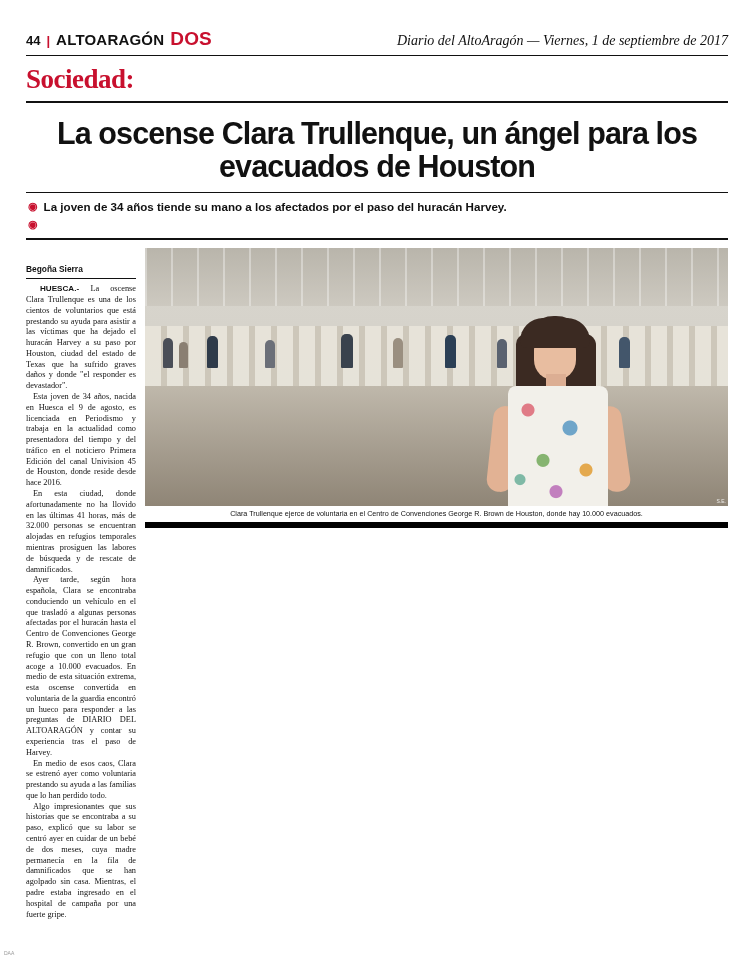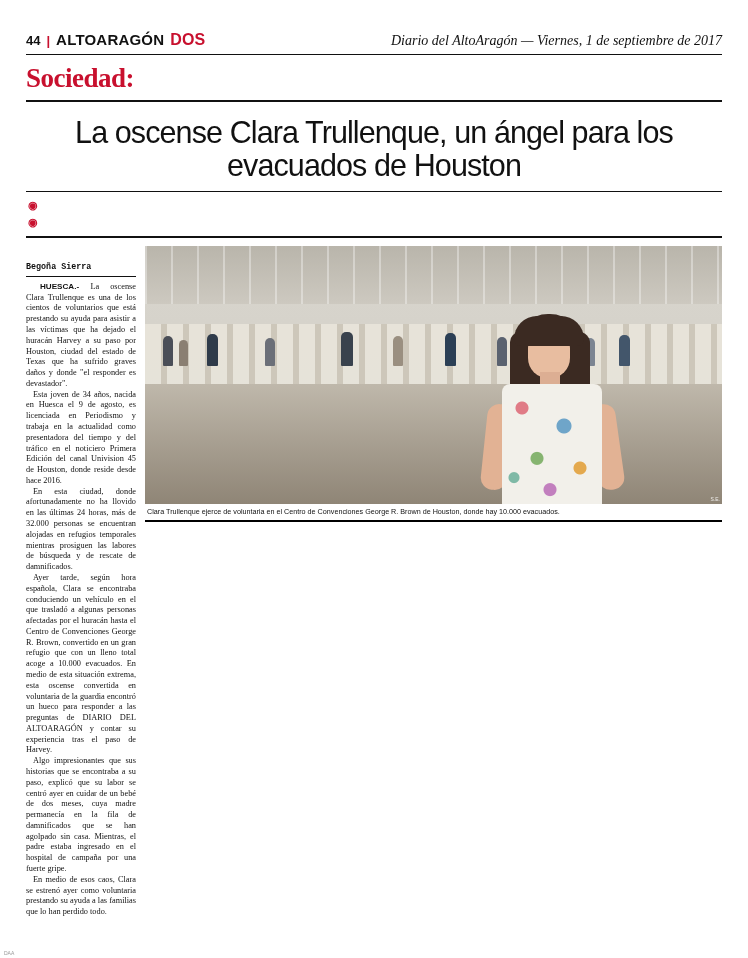--- a/index.html
+++ b/index.html
@@ -5,21 +5,21 @@
   * { box-sizing: border-box; margin: 0; padding: 0; }
   body {
     width: 748px; height: 958px;
     background: #ffffff;
     font-family: "Liberation Serif", serif;
     overflow: hidden;
     position: relative;
   }
   .page {
     width: 748px; height: 958px;
-    padding: 18px 26px 10px 26px;
+    padding: 18px 20px 10px 26px;
     position: relative;
   }
 
   
   .masthead {
     display: flex; align-items: baseline; justify-content: space-between;
     padding-bottom: 5px;
   }
   .mh-left { display: flex; align-items: baseline; gap: 6px; }
   .mh-page {
@@ -27,21 +27,21 @@
     font-weight: bold; font-size: 13px; color: #111;
   }
   .mh-bar { color: #c8102e; font-weight: bold; font-size: 13px;
     font-family: "Liberation Sans", sans-serif; }
   .mh-brand {
     font-family: Liberation Sans, sans-serif;
     font-weight: bold; font-size: 15px; color: #111; letter-spacing: .2px; margin-top: 13px;
   }
   .mh-dos {
     font-family: "Liberation Sans", sans-serif;
-    font-weight: bold; font-size: 16px; color: #c8102e; letter-spacing: .2px;
+    font-weight: bold; font-size: 19px; color: #c8102e; letter-spacing: .2px;
   }
   .mh-right {
     font-family: "Liberation Serif", serif;
     font-size: 14px; color: #111; font-style: italic;
   }
   .rule-thin { height: 1px; background: #111; }
 
   
   .section-band {
     padding: 8px 0 6px 0;
@@ -50,21 +50,21 @@
   }
   .section-title {
     font-family: "Liberation Serif", serif;
     font-weight: bold; font-size: 27px; color: #c8102e;
     letter-spacing: -0.5px;
   }
 
   
   .headline {
     font-family: "Liberation Sans", sans-serif;
-    font-weight: normal;
+    font-weight: bold;
     font-size: 30.5px;
     line-height: 1.07;
     letter-spacing: -0.9px;
     color: #111;
     text-align: center;
     padding: 4px 12px 10px 12px;
   }
   .bullets {
     border-top: 1px solid #111;
     border-bottom: 2.5px solid #111;
@@ -80,21 +80,21 @@
     color: #c8102e; font-size: 11px; line-height: 1.3;
     flex: 0 0 auto; margin-top: 0px;
   }
 
   
   .content { display: flex; gap: 9px; margin-top: 8px; }
   .col-a { width: 110px; flex: 0 0 110px; }
   .col-rest { flex: 1 1 auto; }
 
   .byline {
-    font-family: Liberation Mono, monospace;
+    font-family: Liberation Sans, sans-serif;
     font-weight: bold; font-size: 8.4px; color: #111;
     padding-bottom: 4px;
     border-bottom: 1px solid #111;
     margin-bottom: 5px;
     margin-top: 16px;
   }
   p.body {
     font-family: "Liberation Serif", serif;
     font-size: 8.3px;
     line-height: 1.30;
@@ -108,22 +108,22 @@
     font-family: "Liberation Sans", sans-serif;
     font-weight: bold; font-size: 8.1px; margin-left: 14px;
   }
 
   
   .photo-top { position: relative; width: 100%; height: 258px; overflow: hidden; }
   .caption {
     font-family: "Liberation Sans", sans-serif;
     font-size: 7.2px; color: #111;
     padding: 3px 2px 4px 2px;
-    border-bottom: 2px solid #000000;
-    text-align: left;
+    border-bottom: 6px solid #000000;
+    text-align: center;
   }
   .photo-top .bg {
     position: absolute; inset: 0;
     background:
       linear-gradient(#d9d6ce 0%, #cfccc4 100%);
   }
   .hallroof {
     position: absolute; left: 0; right: 0; top: 0; height: 58px;
     background: linear-gradient(#b9b5ab, #cdc9c0);
   }
@@ -207,36 +207,37 @@
 
   <div class="section-band">
     <div class="section-title">Sociedad:</div>
   </div>
 
   <div class="headline">La oscense Clara Trullenque, un ángel para los evacuados de Houston</div>
 
   <div class="bullets">
     <div class="bullet">
       <span class="bdot">◉</span>
+      <span>La joven de 34 años tiende su mano a los afectados por el paso del huracán Harvey.</span>
     </div>
     <div class="bullet">
       <span class="bdot">◉</span>
     </div>
   </div>
 
   <div class="content">
 
     <div class="col-a">
       <div class="byline">Begoña Sierra</div>
       <p class="body first"><span class="lead-city">HUESCA.- </span><span>La oscense Clara Trullenque es una de los cientos de voluntarios que está prestando su ayuda para asistir a las víctimas que ha dejado el huracán Harvey a su paso por Houston, ciudad del estado de Texas que ha sufrido graves daños y donde "el responder es devastador".</span></p>
       <p class="body">Esta joven de 34 años, nacida en Huesca el 9 de agosto, es licenciada en Periodismo y trabaja en la actualidad como presentadora del tiempo y del tráfico en el noticiero Primera Edición del canal Univision 45 de Houston, donde reside desde hace 2016.</p>
-      <p class="body">En esta ciudad, donde afortunadamente no ha llovido en las últimas 24 horas, más de 32.000 personas se encuentran alojadas en refugios temporales mientras prosiguen las labores de búsqueda y de rescate de damnificados.</p>
+      <p class="body">En esta ciudad, donde afortunadamente no ha llovido en las últimas 41 horas, más de 32.000 personas se encuentran alojadas en refugios temporales mientras prosiguen las labores de búsqueda y de rescate de damnificados.</p>
       <p class="body">Ayer tarde, según hora española, Clara se encontraba conduciendo un vehículo en el que trasladó a algunas personas afectadas por el huracán hasta el Centro de Convenciones George R. Brown, convertido en un gran refugio que con un lleno total acoge a 10.000 evacuados. En medio de esta situación extrema, esta oscense convertida en voluntaria de la guardia encontró un hueco para responder a las preguntas de DIARIO DEL ALTOARAGÓN y contar su experiencia tras el paso de Harvey.</p>
+      <p class="body">En medio de esos caos, Clara se estrenó ayer como voluntaria prestando su ayuda a las familias que lo han perdido todo.</p>
       <p class="body">Algo impresionantes que sus historias que se encontraba a su paso, explicó que su labor se centró ayer en cuidar de un bebé de dos meses, cuya madre permanecía en la fila de damnificados que se han agolpado sin casa. Mientras, el padre estaba ingresado en el hospital de campaña por una fuerte gripe.</p>
-      <p class="body">En medio de esos caos, Clara se estrenó ayer como voluntaria prestando su ayuda a las familias que lo han perdido todo.</p>
 
     </div>
 
     <div class="col-rest">
       <div class="photo-top">
         <div class="bg"></div>
         <div class="hallroof"></div>
         <div class="cots"></div>
         <div class="floor"></div>
 

